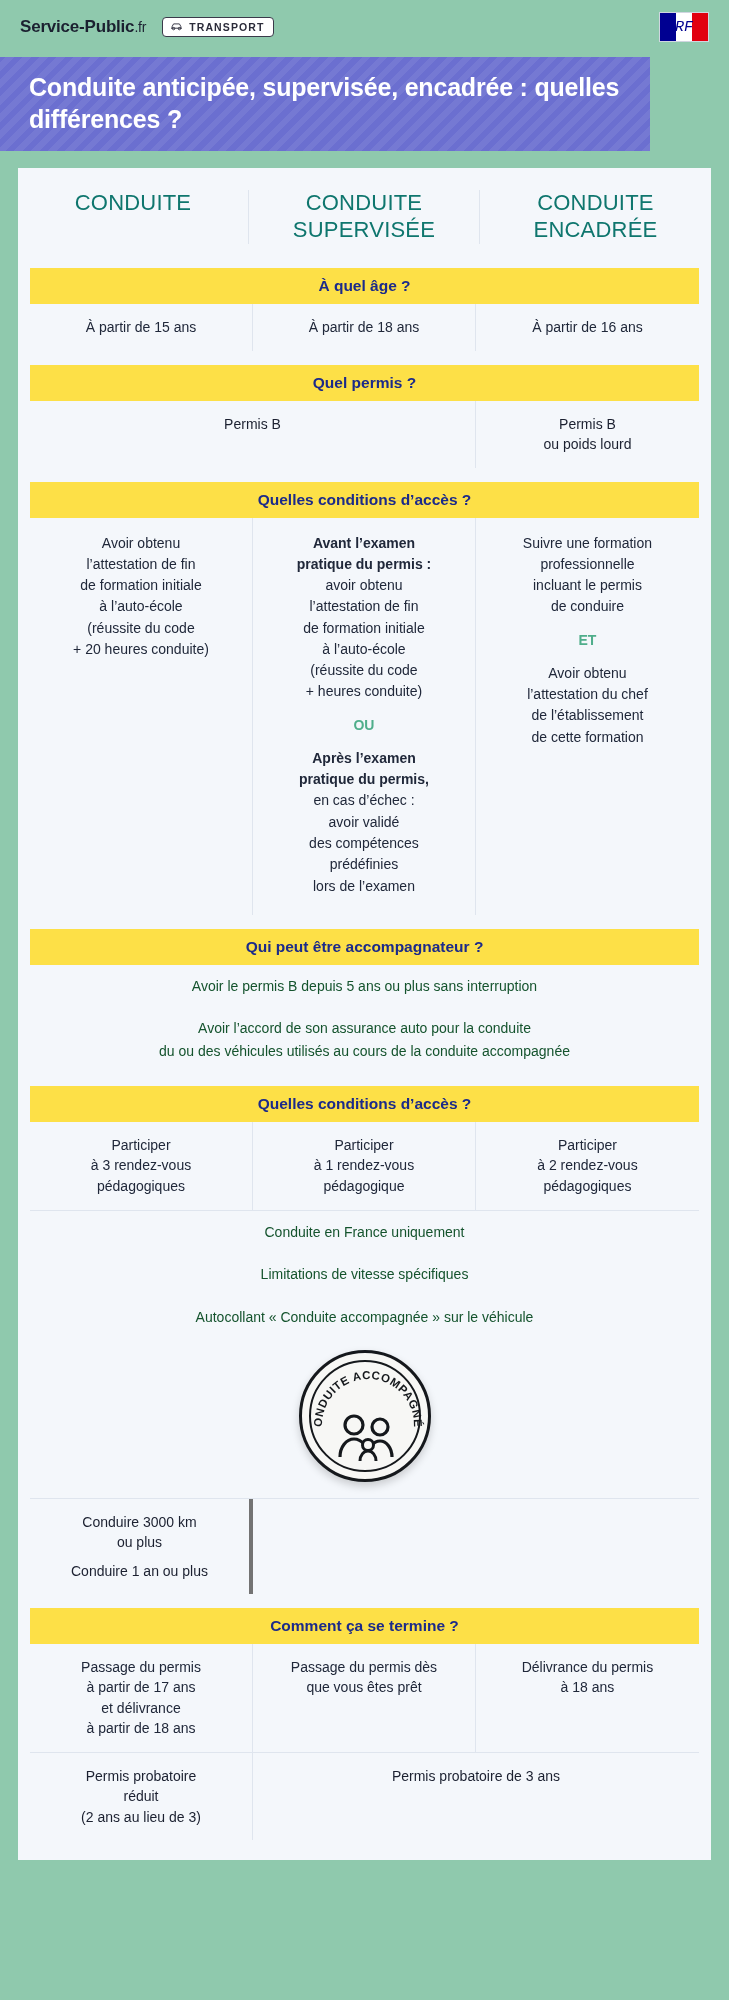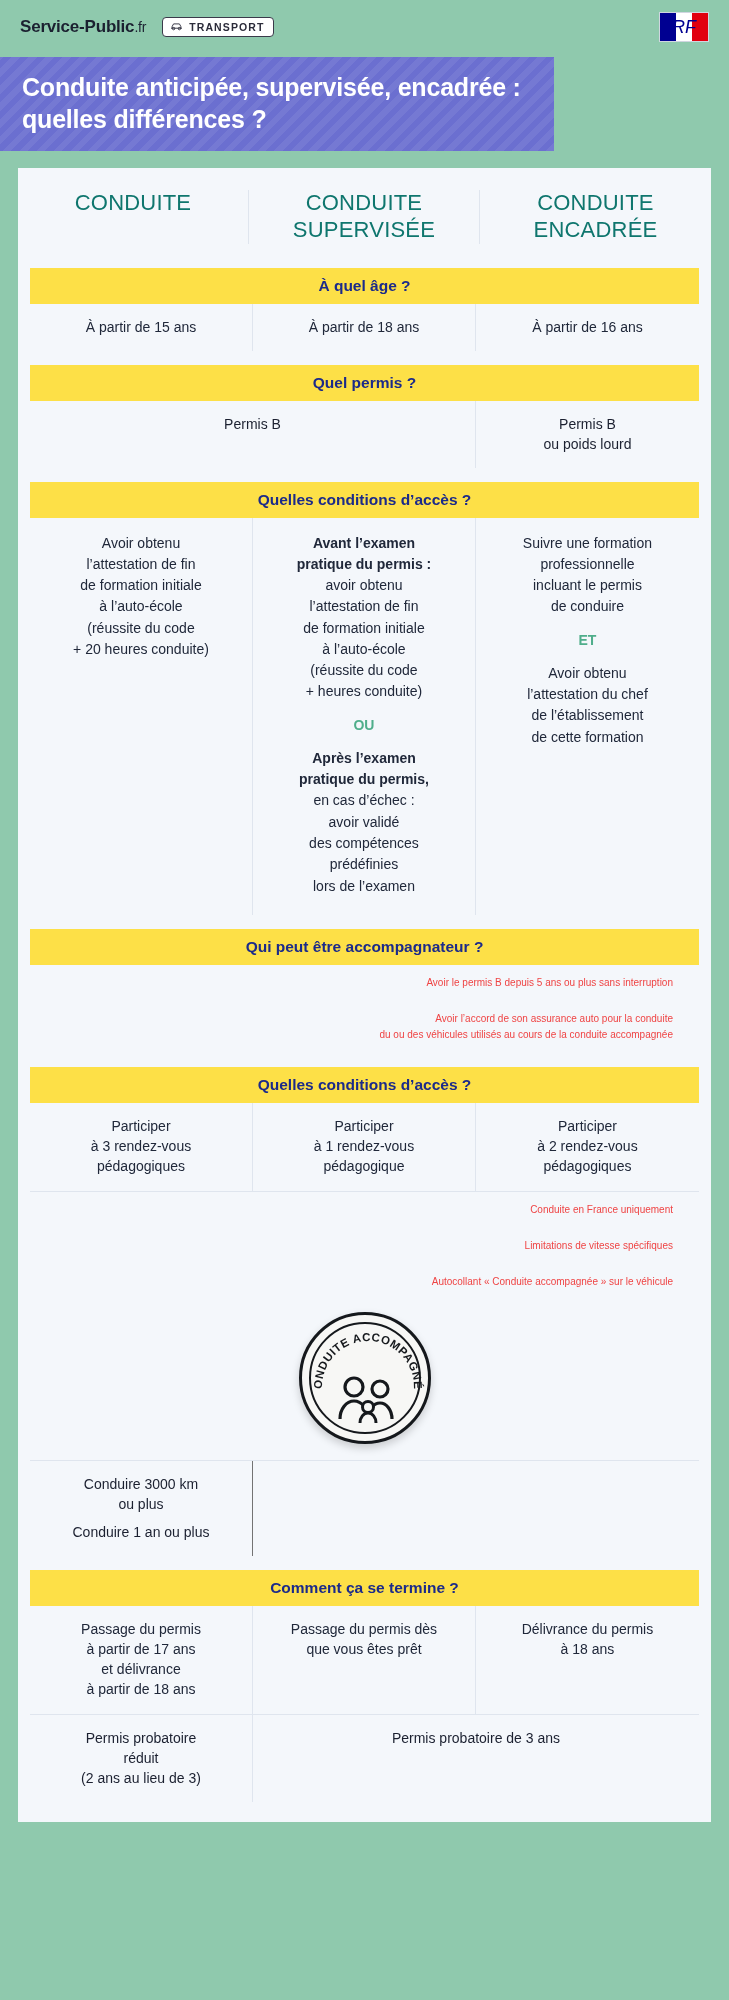--- a/index.html
+++ b/index.html
@@ -59,30 +59,31 @@
     background: #fff;
   }
   .flag i { display: block; flex: 1; height: 100%; }
   .flag .b { background: #000091; position: relative; }
   .flag .w { background: #ffffff; position: relative; }
   .flag .r { background: #e1000f; }
   .flag .mar {
     position: absolute;
     left: 50%; top: 50%;
     transform: translate(-50%,-50%);
-    font-size: 18px;
+    font-size: 15px;
     color: #000091;
+    font-family: Liberation Mono, monospace;
   }
   
   .banner {
     margin: 4px 0 0 0;
-    width: 554px;
+    width: 650px;
     background: #6b6fd0;
     background-image: repeating-linear-gradient(-45deg, rgba(255,255,255,0.07) 0 6px, rgba(255,255,255,0) 6px 12px);
-    padding: 14px 22px 16px 22px;
+    padding: 14px 22px 16px 29px;
   }
   .banner h1 {
     margin: 0;
     color: #ffffff;
     font-size: 25px;
     line-height: 1.28;
     font-weight: bold;
     letter-spacing: -0.2px;
   }
   
@@ -148,26 +149,26 @@
     border-right: 1px solid #dfe5ee;
   }
   .span1 {
     width: 33.3333%;
     text-align: center;
     font-size: 14px;
     line-height: 1.45;
     padding: 13px 10px;
   }
   .full {
-    text-align: right;
-    font-size: 10px;
+    text-align: center;
+    font-size: 14px;
     line-height: 1.6;
     padding: 10px 26px;
     margin: 0 12px;
-    color: #ef4444;
+    color: #14532d;
   }
   
   .cond { display: flex; margin: 0 12px; align-items: stretch; }
   .cond .c {
     width: 33.3333%;
     text-align: center;
     font-size: 14px;
     line-height: 1.52;
     padding: 15px 12px 18px 12px;
     border-right: 1px solid #dfe5ee;
@@ -343,21 +344,21 @@
           <circle cx="78" cy="74" r="8" fill="none" stroke="#15181c" stroke-width="3.2"></circle>
           <path d="M66 104 a12,16 0 0 1 24,0" fill="none" stroke="#15181c" stroke-width="3.2"></path>
           <circle cx="66" cy="92" r="5.5" fill="#f7f7f5" stroke="#15181c" stroke-width="3"></circle>
           <path d="M58 108 a8,10 0 0 1 16,0" fill="#f7f7f5" stroke="#15181c" stroke-width="3"></path>
         </svg>
       </div>
     </div>
 
     <div class="rule"></div>
     <div class="rowspan">
-      <div class="span1" style="border-right:1px solid #737373;">
+      <div class="span1" style="border-right:4px solid #737373;">
         <div style="white-space:pre-line;">Conduire 3000 km
 ou plus</div>
         <div style="height:8px"></div>
         <div style="white-space:pre-line;">Conduire 1 an ou plus</div>
       </div>
       <div class="span2" style="border-right:none;">&nbsp;</div>
     </div>
 
     <div class="band tight">Comment ça se termine ?</div>
     <div class="row3">

